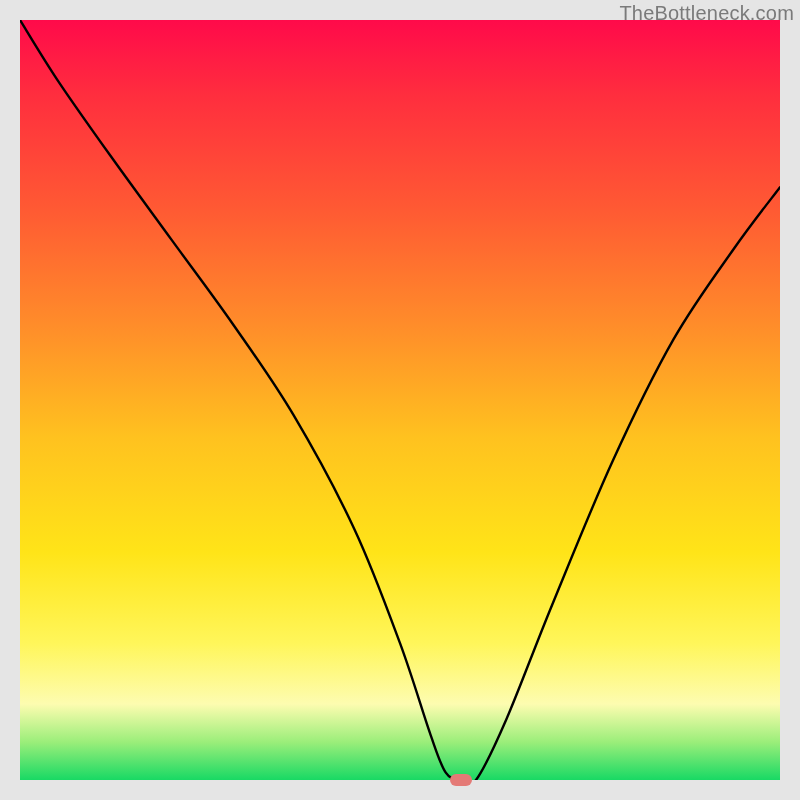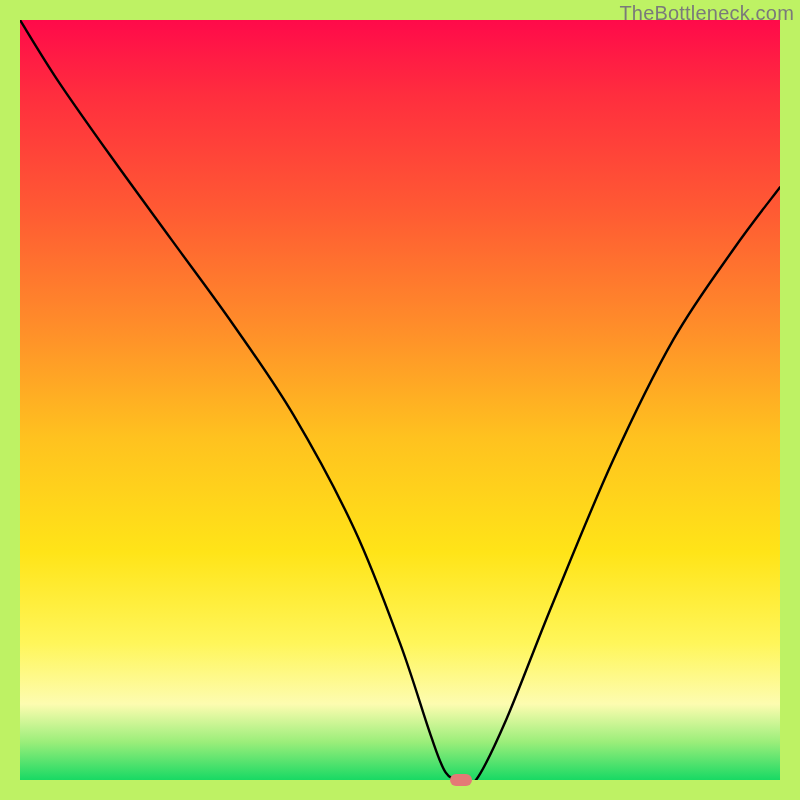--- a/index.html
+++ b/index.html
@@ -8,21 +8,21 @@
     width: 800px;
     height: 800px;
     background: #000;
     overflow: hidden;
     font-family: Arial, Helvetica, sans-serif;
   }
   .frame {
     position: relative;
     width: 800px;
     height: 800px;
-    background: #bef264;
+    background: #e5e5e5;
   }
   .plot-area {
     position: absolute;
     left: 20px;
     top: 20px;
     width: 760px;
     height: 760px;
     
     background: linear-gradient(
       to bottom,

